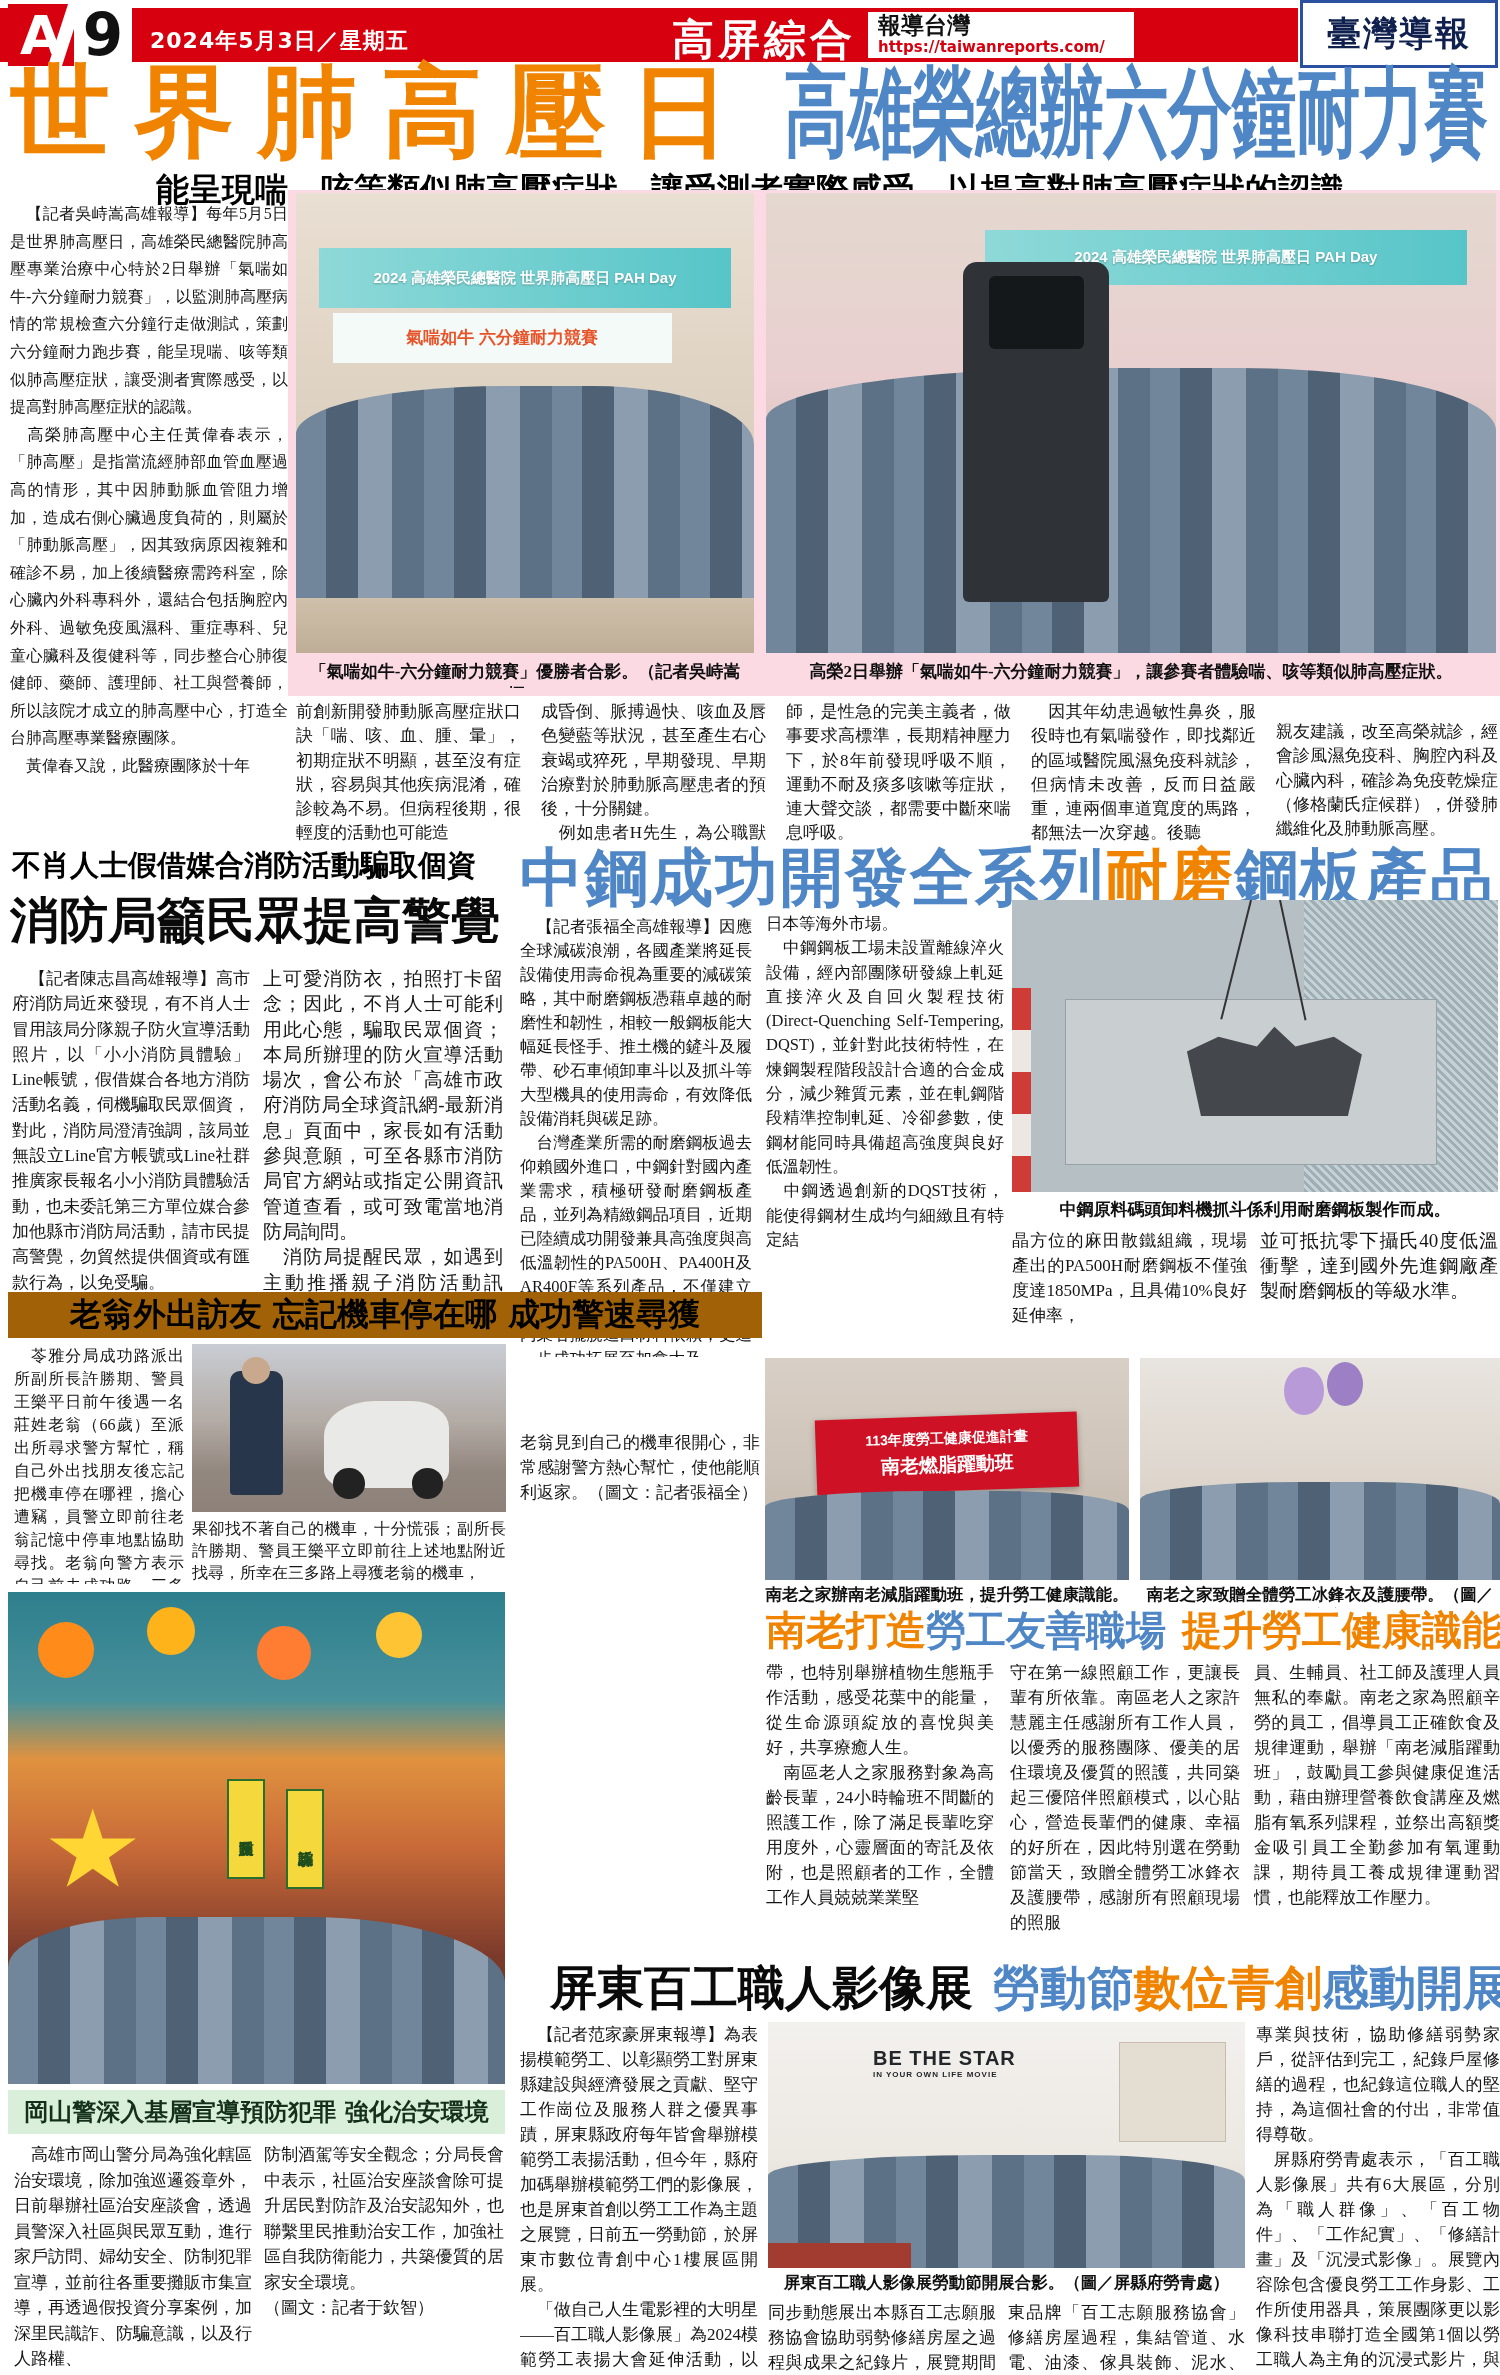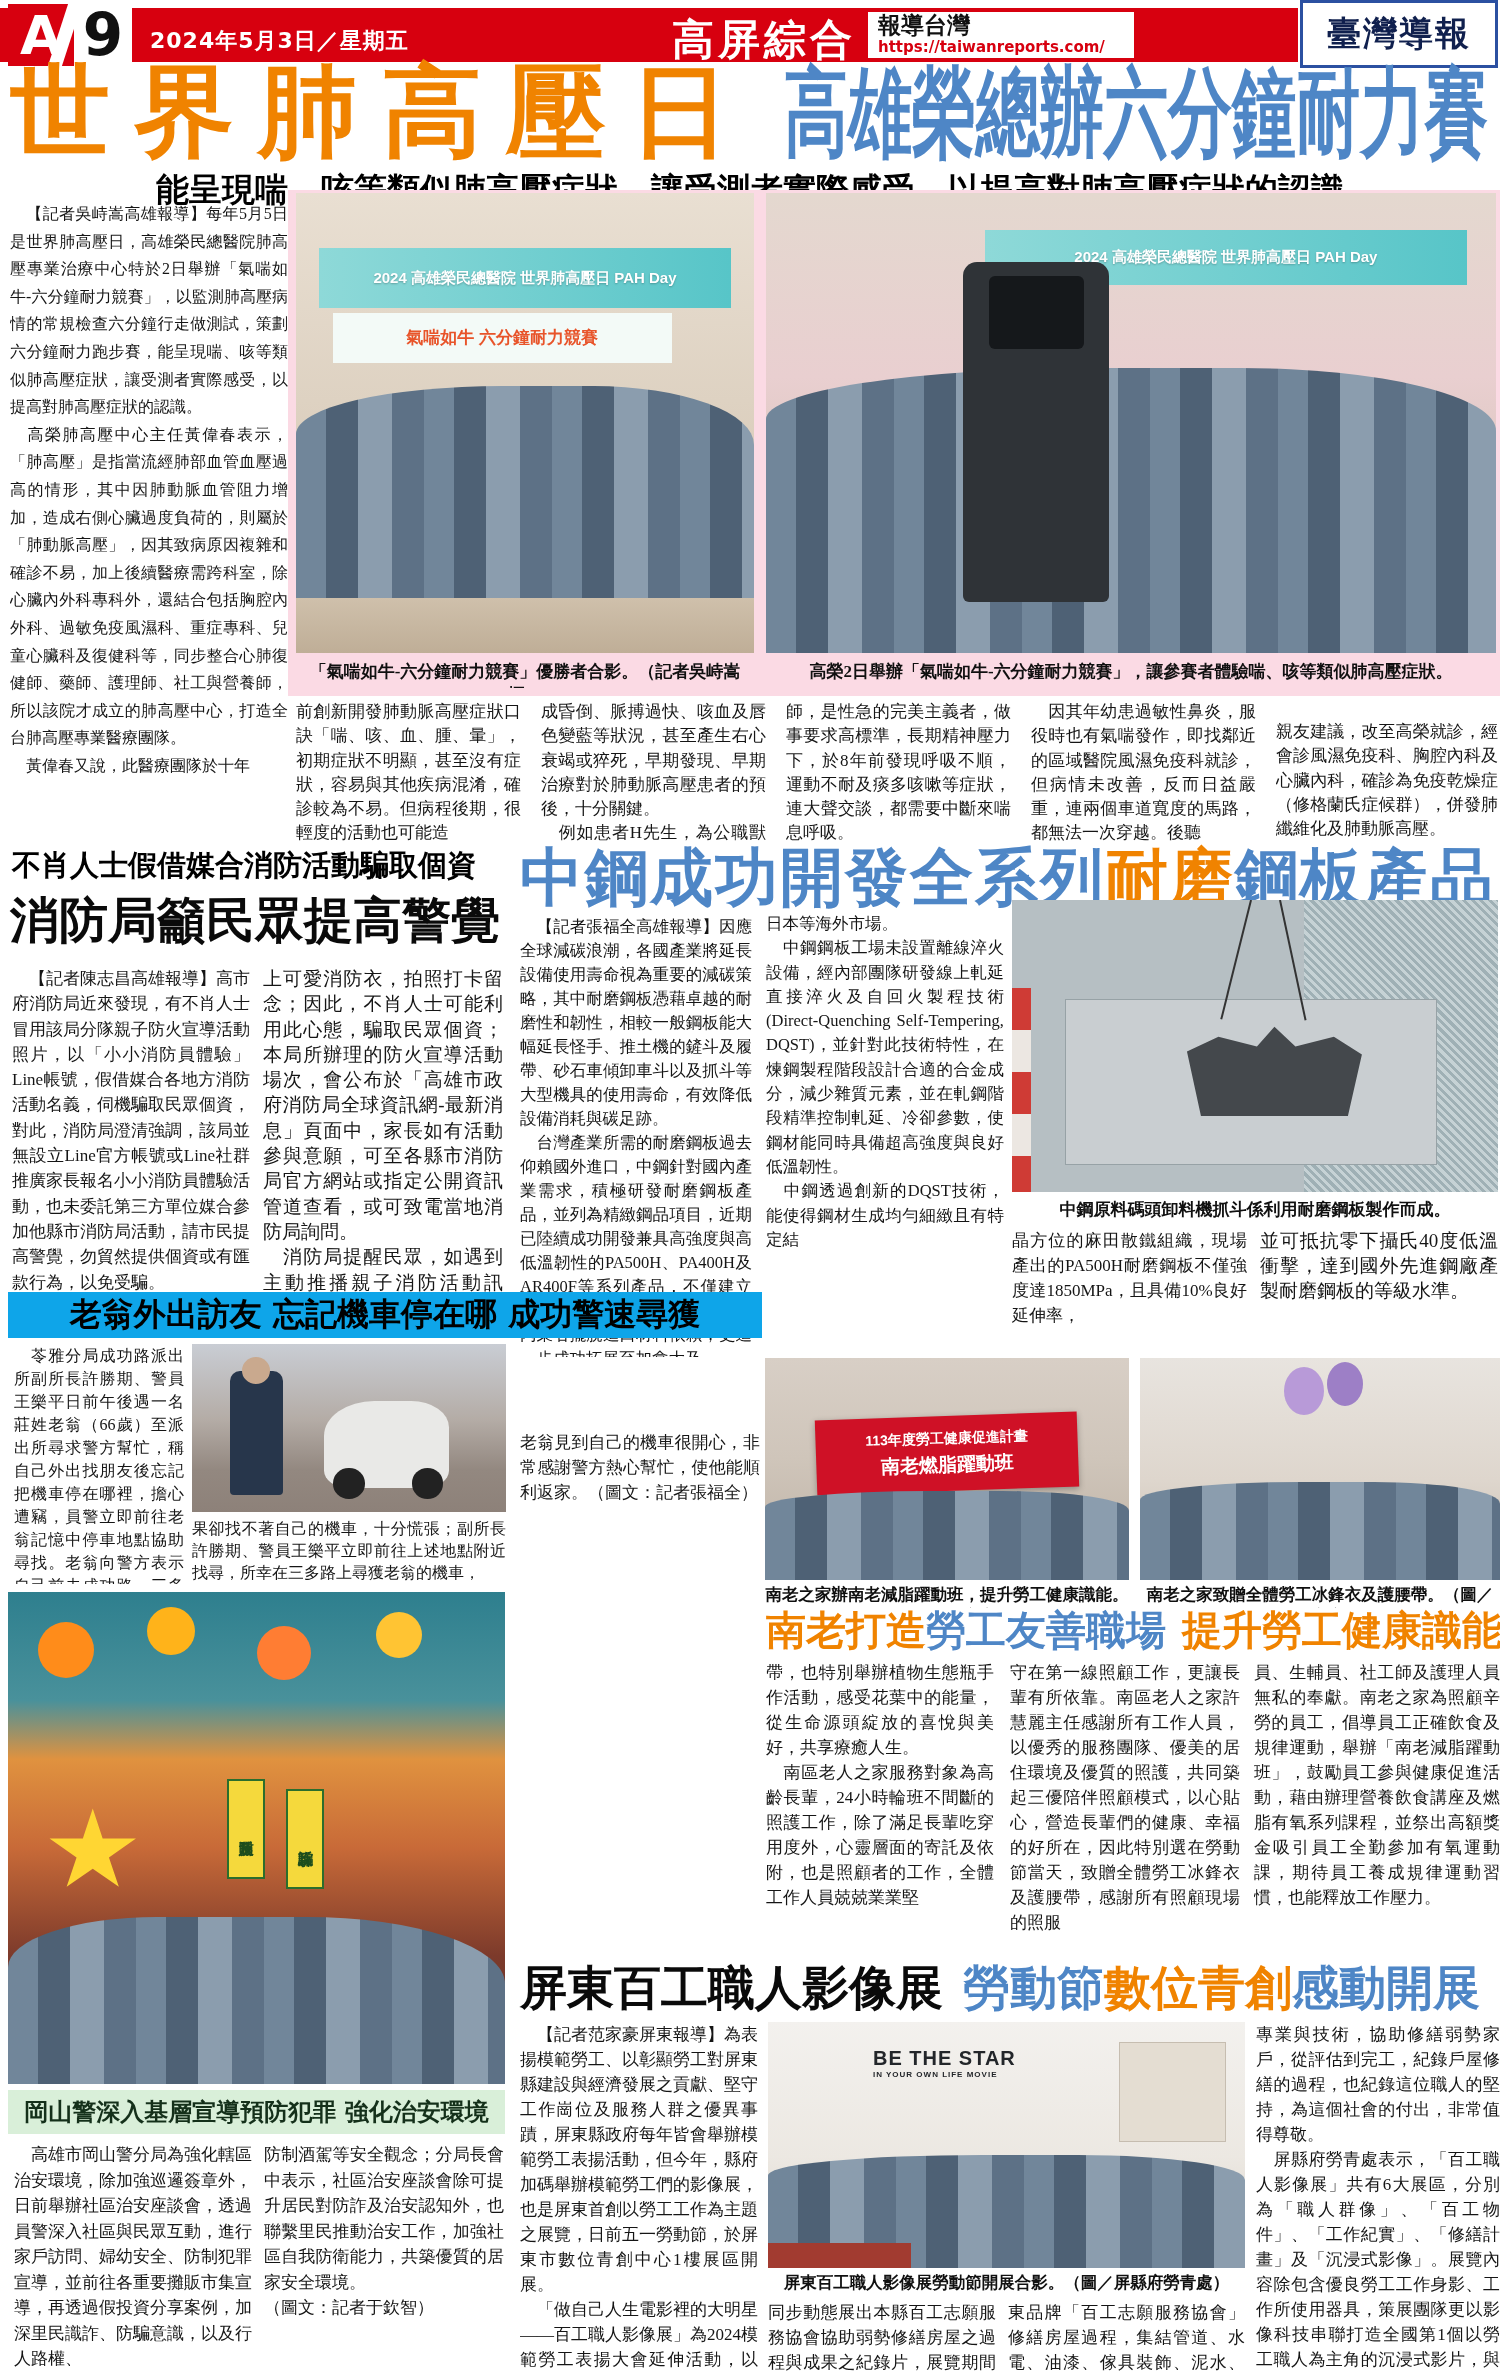--- a/index.html
+++ b/index.html
@@ -35,21 +35,21 @@
   .subhead{left:0;top:168px;width:1500px;text-align:center;font-size:33px;font-weight:700;color:#000;}
   .pinkband{left:288px;top:190px;width:1212px;height:506px;background:#fbdae4;}
   
   .kicker{left:12px;top:846px;width:490px;font-size:29px;font-weight:900;color:#000;
           font-family:"DejaVu Serif","Liberation Serif",serif;}
   .fire-h{left:10px;top:888px;width:494px;font-size:49px;font-weight:900;color:#0a0a0a;
           font-family:"DejaVu Serif","Liberation Serif",serif;white-space:nowrap;}
   
   .steel-h{left:520px;top:846px;font-size:63px;font-weight:900;letter-spacing:2px;white-space:nowrap;line-height:1;}
   
-  .elder-bar{left:8px;top:1292px;width:754px;height:46px;background:#0ea5e9;display:flex;align-items:center;justify-content:center;
+  .elder-bar{left:8px;top:1292px;width:754px;height:46px;background:#a16207;display:flex;align-items:center;justify-content:center;
              font-size:32px;font-weight:900;color:#000;}
   
   .gang-bar{left:8px;top:2090px;width:497px;height:44px;background:#d9efd9;display:flex;align-items:center;justify-content:center;
             font-size:24px;font-weight:900;color:#14301a;}
   
   .nan-h{left:766px;top:1610px;font-size:40px;font-weight:900;white-space:nowrap;line-height:1;}
   
   .pt-h{left:520px;top:1964px;font-size:47px;font-weight:900;white-space:nowrap;line-height:1;}
   
   .pah-banner{position:absolute;left:5%;top:12%;right:5%;height:13%;
@@ -195,21 +195,21 @@
 
   <div class="abs nan-h sans">
     <span style="color:#f08300;">南老打造</span><span style="color:#4e86c6;">勞工友善職場</span><span style="display:inline-block;width:16px;"></span><span style="color:#f08300;">提升勞工健康識能</span>
   </div>
   <div class="abs body-text" style="left:766px;top:1660px;width:228px;height:302px;font-size:17px;line-height:25px;">帶，也特別舉辦植物生態瓶手作活動，感受花葉中的能量，從生命源頭綻放的喜悅與美好，共享療癒人生。
 　南區老人之家服務對象為高齡長輩，24小時輪班不間斷的照護工作，除了滿足長輩吃穿用度外，心靈層面的寄託及依附，也是照顧者的工作，全體工作人員兢兢業業堅</div>
   <div class="abs body-text" style="left:1010px;top:1660px;width:230px;height:302px;font-size:17px;line-height:25px;">守在第一線照顧工作，更讓長輩有所依靠。南區老人之家許慧麗主任感謝所有工作人員，以優秀的服務團隊、優美的居住環境及優質的照護，共同築起三優陪伴照顧模式，以心貼心，營造長輩們的健康、幸福的好所在，因此特別選在勞動節當天，致贈全體勞工冰鋒衣及護腰帶，感謝所有照顧現場的照服</div>
   <div class="abs body-text" style="left:1254px;top:1660px;width:246px;height:302px;font-size:17px;line-height:25px;">員、生輔員、社工師及護理人員無私的奉獻。南老之家為照顧辛勞的員工，倡導員工正確飲食及規律運動，舉辦「南老減脂躍動班」，鼓勵員工參與健康促進活動，藉由辦理營養飲食講座及燃脂有氧系列課程，並祭出高額獎金吸引員工全勤參加有氧運動課，期待員工養成規律運動習慣，也能釋放工作壓力。</div>
 
   <div class="abs pt-h">
-    <span class="serif" style="color:#0a0a0a;font-weight:900;">屏東百工職人影像展</span><span style="display:inline-block;width:20px;"></span><span class="sans" style="color:#4e86c6;">勞動節</span><span class="sans" style="color:#f08300;">數位青創</span><span class="sans" style="color:#4e86c6;">感動開展</span>
+    <span class="serif" style="color:#0a0a0a;font-weight:900;margin-left:30px;">屏東百工職人影像展</span><span style="display:inline-block;width:20px;"></span><span class="sans" style="color:#4e86c6;">勞動節</span><span class="sans" style="color:#f08300;">數位青創</span><span class="sans" style="color:#4e86c6;">感動開展</span>
   </div>
   <div class="abs body-text" style="left:520px;top:2022px;width:238px;height:353px;font-size:17px;line-height:25px;">　【記者范家豪屏東報導】為表揚模範勞工、以彰顯勞工對屏東縣建設與經濟發展之貢獻、堅守工作崗位及服務人群之優異事蹟，屏東縣政府每年皆會舉辦模範勞工表揚活動，但今年，縣府加碼舉辦模範勞工們的影像展，也是屏東首創以勞工工作為主題之展覽，日前五一勞動節，於屏東市數位青創中心1樓展區開展。
 　「做自己人生電影裡的大明星——百工職人影像展」為2024模範勞工表揚大會延伸活動，以「做自己人生電影裡的大明星」為題，將每位產業職人比擬為該領域的閃耀明星，除貼身拍攝工作畫面，也採訪紀錄每位勞工對工作中的眞實感受與專業技術，除了靜態展覽，也</div>
 
   <div class="photo" style="left:768px;top:2022px;width:477px;height:246px;background:linear-gradient(180deg,#f3f1ee 0%,#ece8e2 55%,#d9d2c8 100%);">
     <div style="position:absolute;left:22%;top:10%;text-align:left;color:#23262a;">
       <div style="font-size:20px;font-weight:900;letter-spacing:1px;">BE THE STAR</div>
       <div style="font-size:8px;font-weight:700;letter-spacing:1px;">IN YOUR OWN LIFE MOVIE</div>
     </div>
     <div style="position:absolute;right:4%;top:8%;width:22%;height:40%;background:#e4ddd2;border:1px solid #c6bdb0;"></div>

